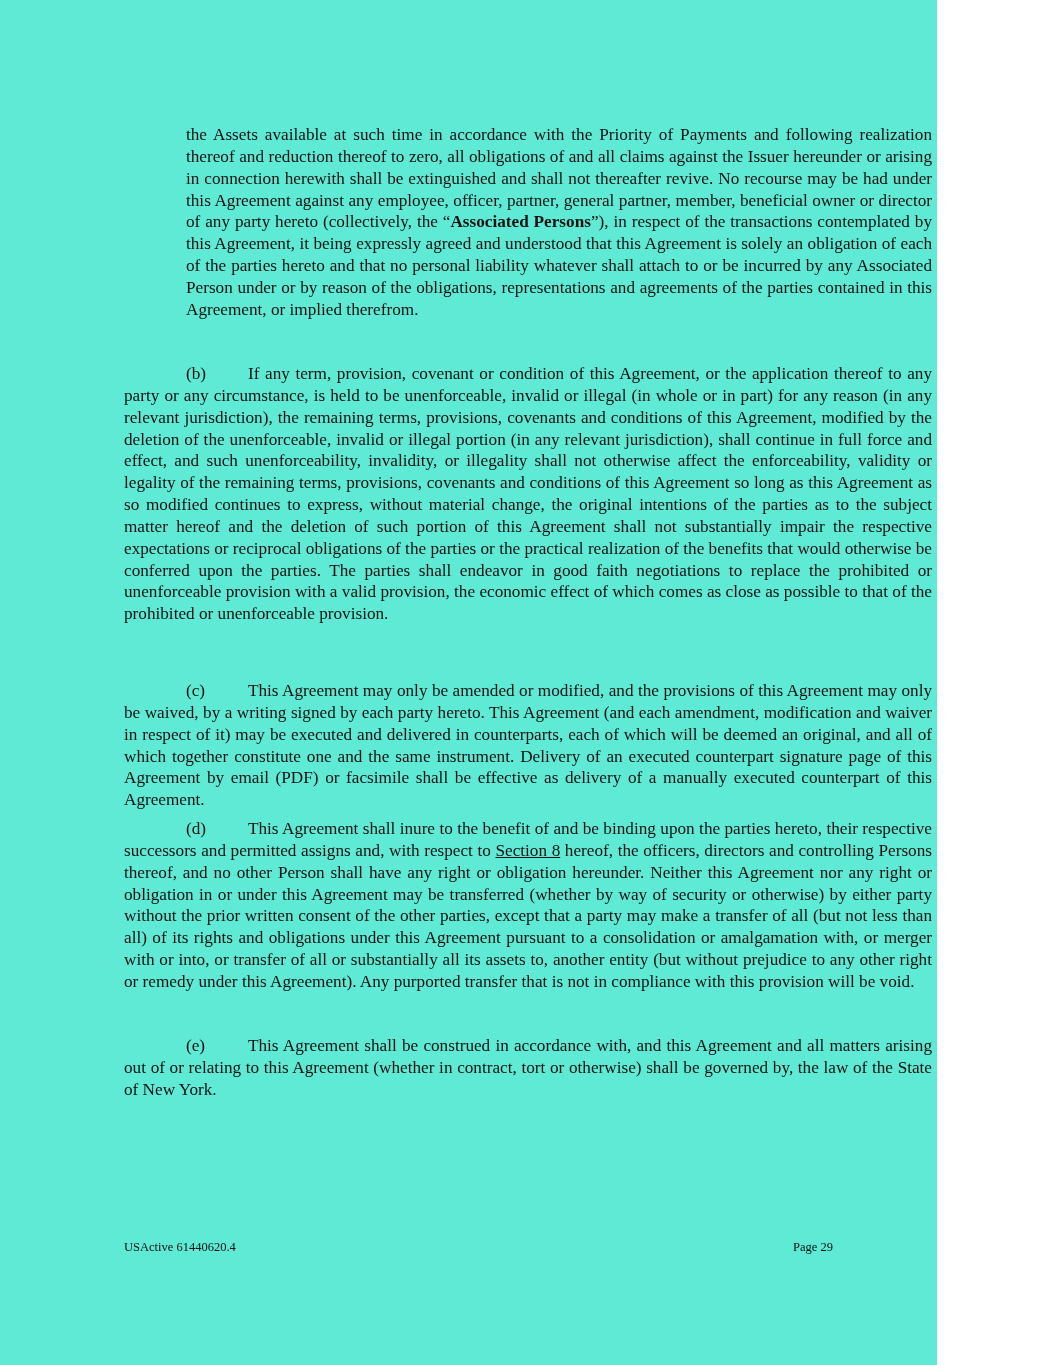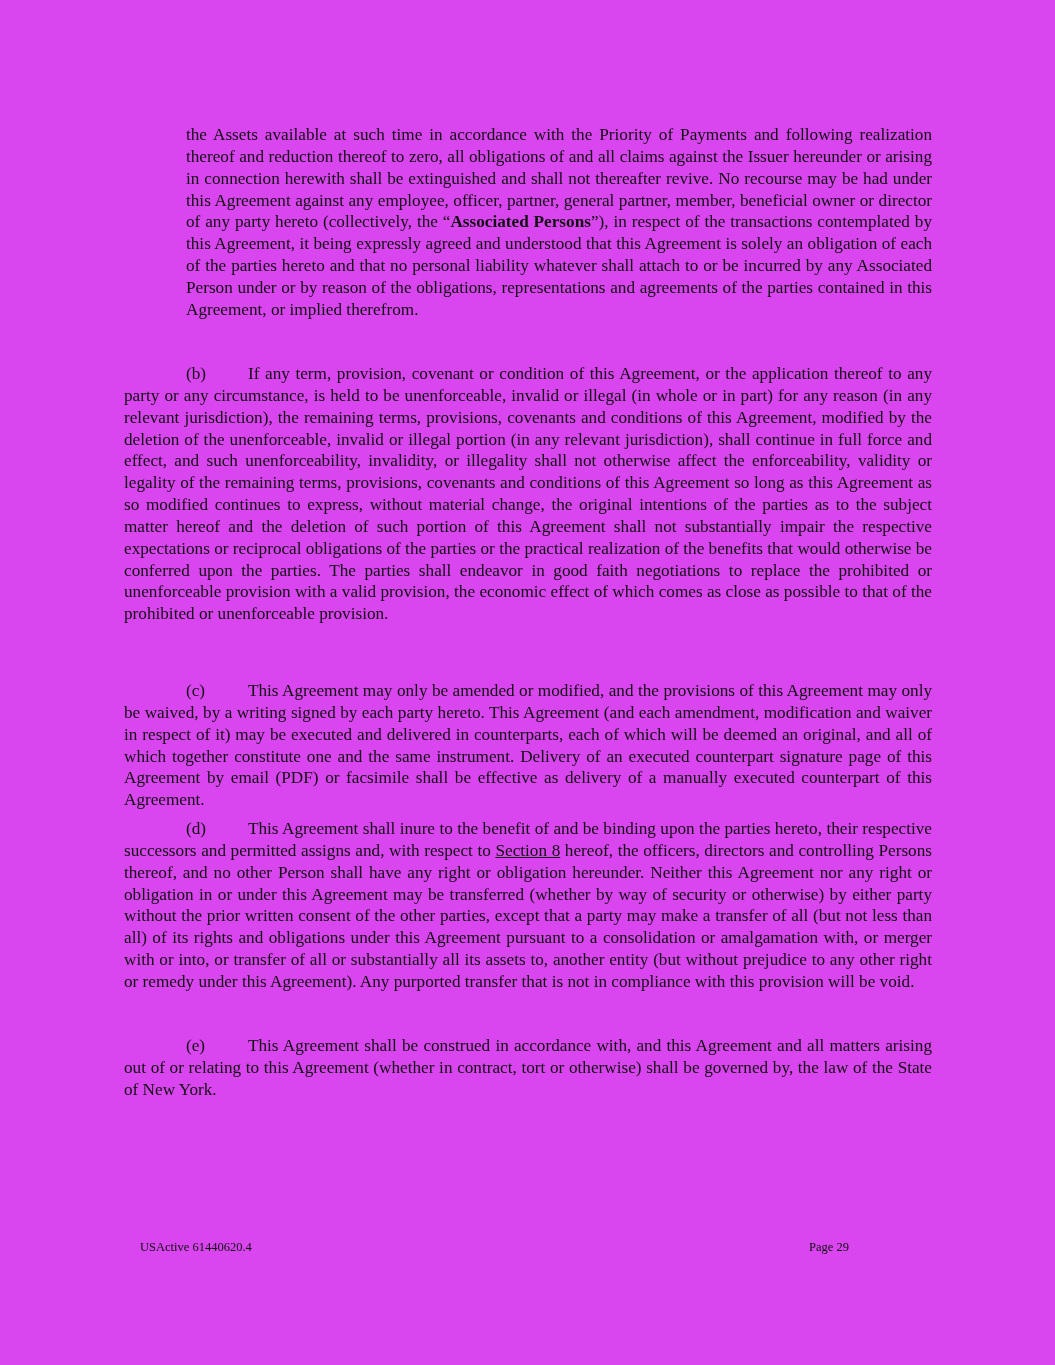--- a/index.html
+++ b/index.html
@@ -1,37 +1,37 @@
 <!DOCTYPE html>
 <html><head>
 <meta charset="utf-8">
 <style>
   html, body { margin: 0; padding: 0; background: #ffffff; }
   body { width: 1055px; height: 1365px; position: relative; overflow: hidden; }
   .page {
-    position: absolute; left: 0; top: 0; width: 1055px; height: 1365px;
-    background: #d946ef; color: #111111;
+    position: absolute; left: 0; top: 0; width: 937px; height: 1365px;
+    background: #5eead4; color: #111111;
     font-family: "Liberation Serif", "DejaVu Serif", serif;
     font-size: 17.2px;
   }
   .para {
     position: absolute;
     left: 124px; width: 808px;
     line-height: 21.85px;
     text-align: justify;
     margin: 0;
   }
   .para.indented { left: 186px; width: 746px; }
   .label { display: inline-block; width: 62px; }
   .lead { display: inline-block; width: 62px; }
   .bold { font-weight: bold; }
   .ul { text-decoration: underline; }
   .footer {
     position: absolute; top: 1240px; font-size: 12.5px;
-    font-family: "Liberation Serif", "DejaVu Serif", serif; color: #111; margin-left: 16px;
+    font-family: "Liberation Serif", "DejaVu Serif", serif; color: #111;
   }
   #p-a { top: 124px; }
   #p-b { top: 363px; }
   #p-c { top: 680px; }
   #p-d { top: 818px; }
   #p-e { top: 1035px; }
   #p-f { top: 1122px; }
 </style>
 </head>
 <body>

